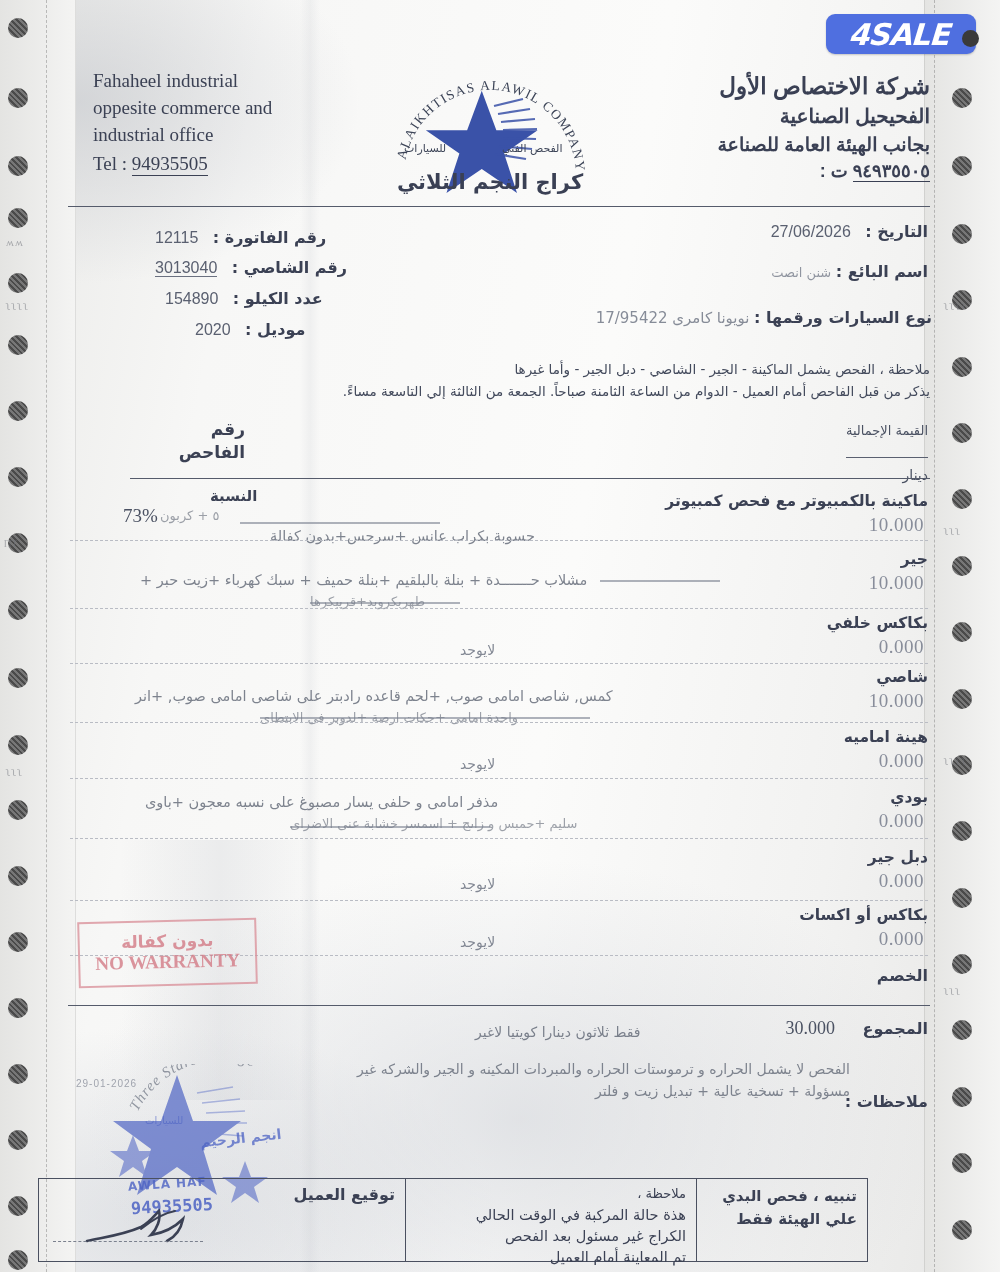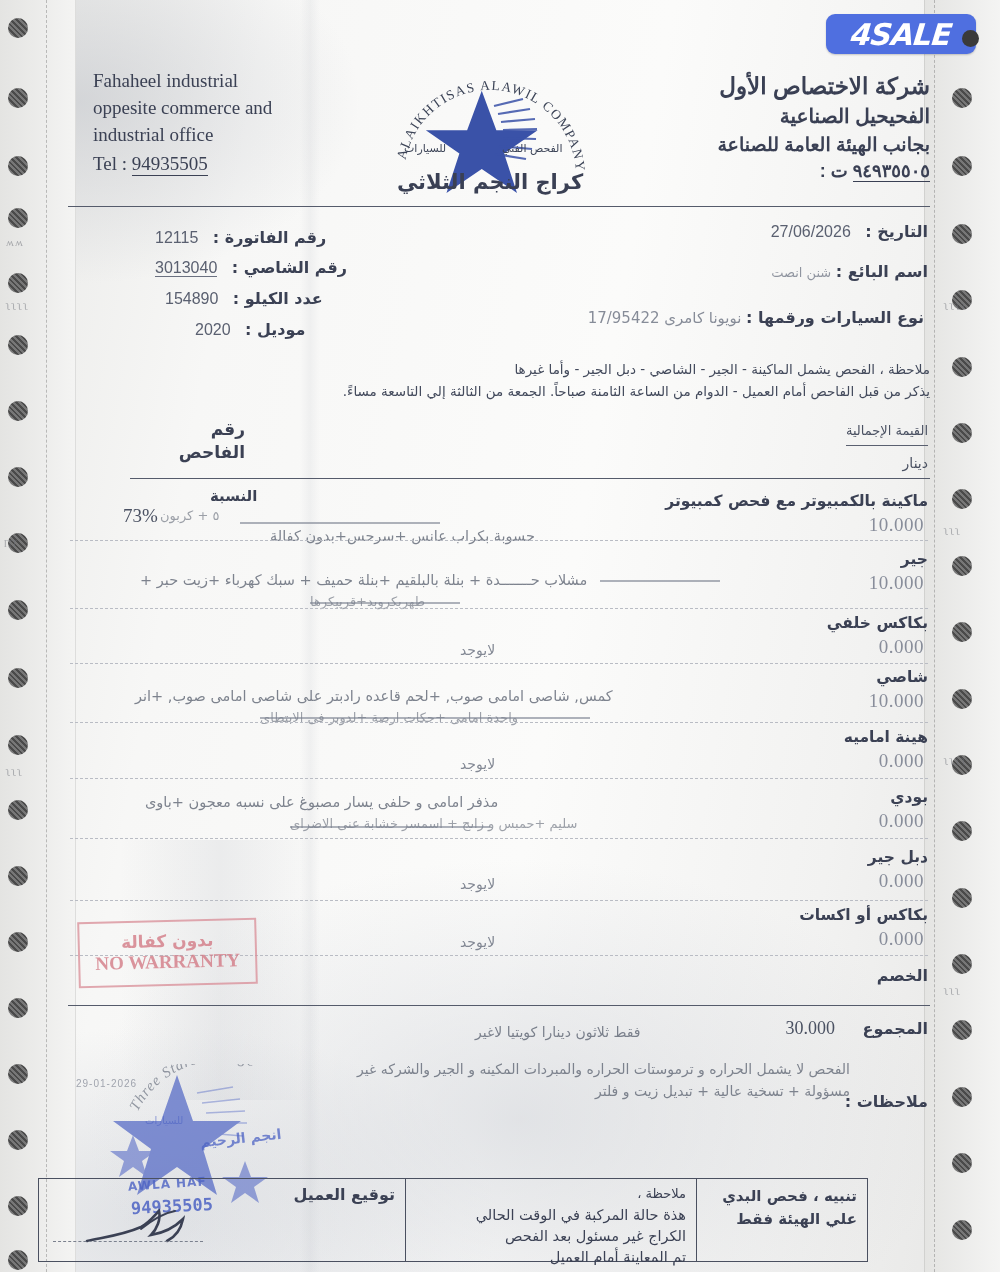--- a/index.html
+++ b/index.html
@@ -77,21 +77,21 @@
   .hand{font-family:"DejaVu Sans",sans-serif;color:#6a7180;opacity:.72;
         font-size:13px;font-weight:normal;}
 
   
   #notice{position:absolute;right:10px;top:358px;width:770px;direction:rtl;text-align:right;
     font-size:13.5px;line-height:1.65;color:#434a5c;font-family:"DejaVu Sans",sans-serif;}
 
   
   #tbl-head-total{position:absolute;right:12px;top:423px;direction:rtl;text-align:right;
     font-size:13px;color:#4a5162;font-family:"DejaVu Sans",sans-serif;}
-  #tbl-head-total .ttl{border-bottom:1.2px solid #5a6070;padding-bottom:7px;display:inline-block;}
+  #tbl-head-total .ttl{border-bottom:1.2px solid #5a6070;padding-bottom:19px;display:inline-block;}
   #tbl-head-total .din{display:block;margin-top:9px;font-size:14px;}
   #tbl-head-insp{position:absolute;left:65px;top:418px;direction:rtl;text-align:right;width:120px;
     font-size:17px;font-weight:bold;line-height:1.35;color:#3b4154;font-family:"DejaVu Sans",sans-serif;}
   #pct-label{position:absolute;left:150px;top:487px;font-size:15px;font-weight:bold;color:#3b4154;
     font-family:"DejaVu Sans",sans-serif;direction:rtl;}
   #pct-value{position:absolute;left:63px;top:505px;font-size:19px;color:#4a5162;
     font-family:"Liberation Serif",serif;}
 
   .row{position:absolute;left:0;width:880px;}
   .row .name{position:absolute;right:12px;top:0;direction:rtl;font-size:15.5px;font-weight:bold;
@@ -301,21 +301,21 @@
     </div>
 
     <div class="fld" style="right:12px;top:222px;">
       <span class="lbl">التاريخ :</span>
       <span class="val">27/06/2026</span>
     </div>
     <div class="fld" style="right:12px;top:262px;">
       <span class="lbl">اسم البائع :</span>
       <span class="hand">شنن انصت</span>
     </div>
-    <div class="fld" style="right:16px;top:308px;">
+    <div class="fld" style="right:8px;top:308px;">
       <span class="lbl">نوع السيارات ورقمها :</span>
       <span class="hand" style="font-size:15px;opacity:.8;">نويونا كامرى 17/95422</span>
     </div>
 
     <div id="notice">
       <div>ملاحظة ، الفحص يشمل الماكينة - الجير - الشاصي - دبل الجير - وأما غيرها</div>
       <div>يذكر من قبل الفاحص أمام العميل - الدوام من الساعة الثامنة صباحاً. الجمعة من الثالثة إلي التاسعة مساءً.</div>
     </div>
 
     <div id="tbl-head-total">

